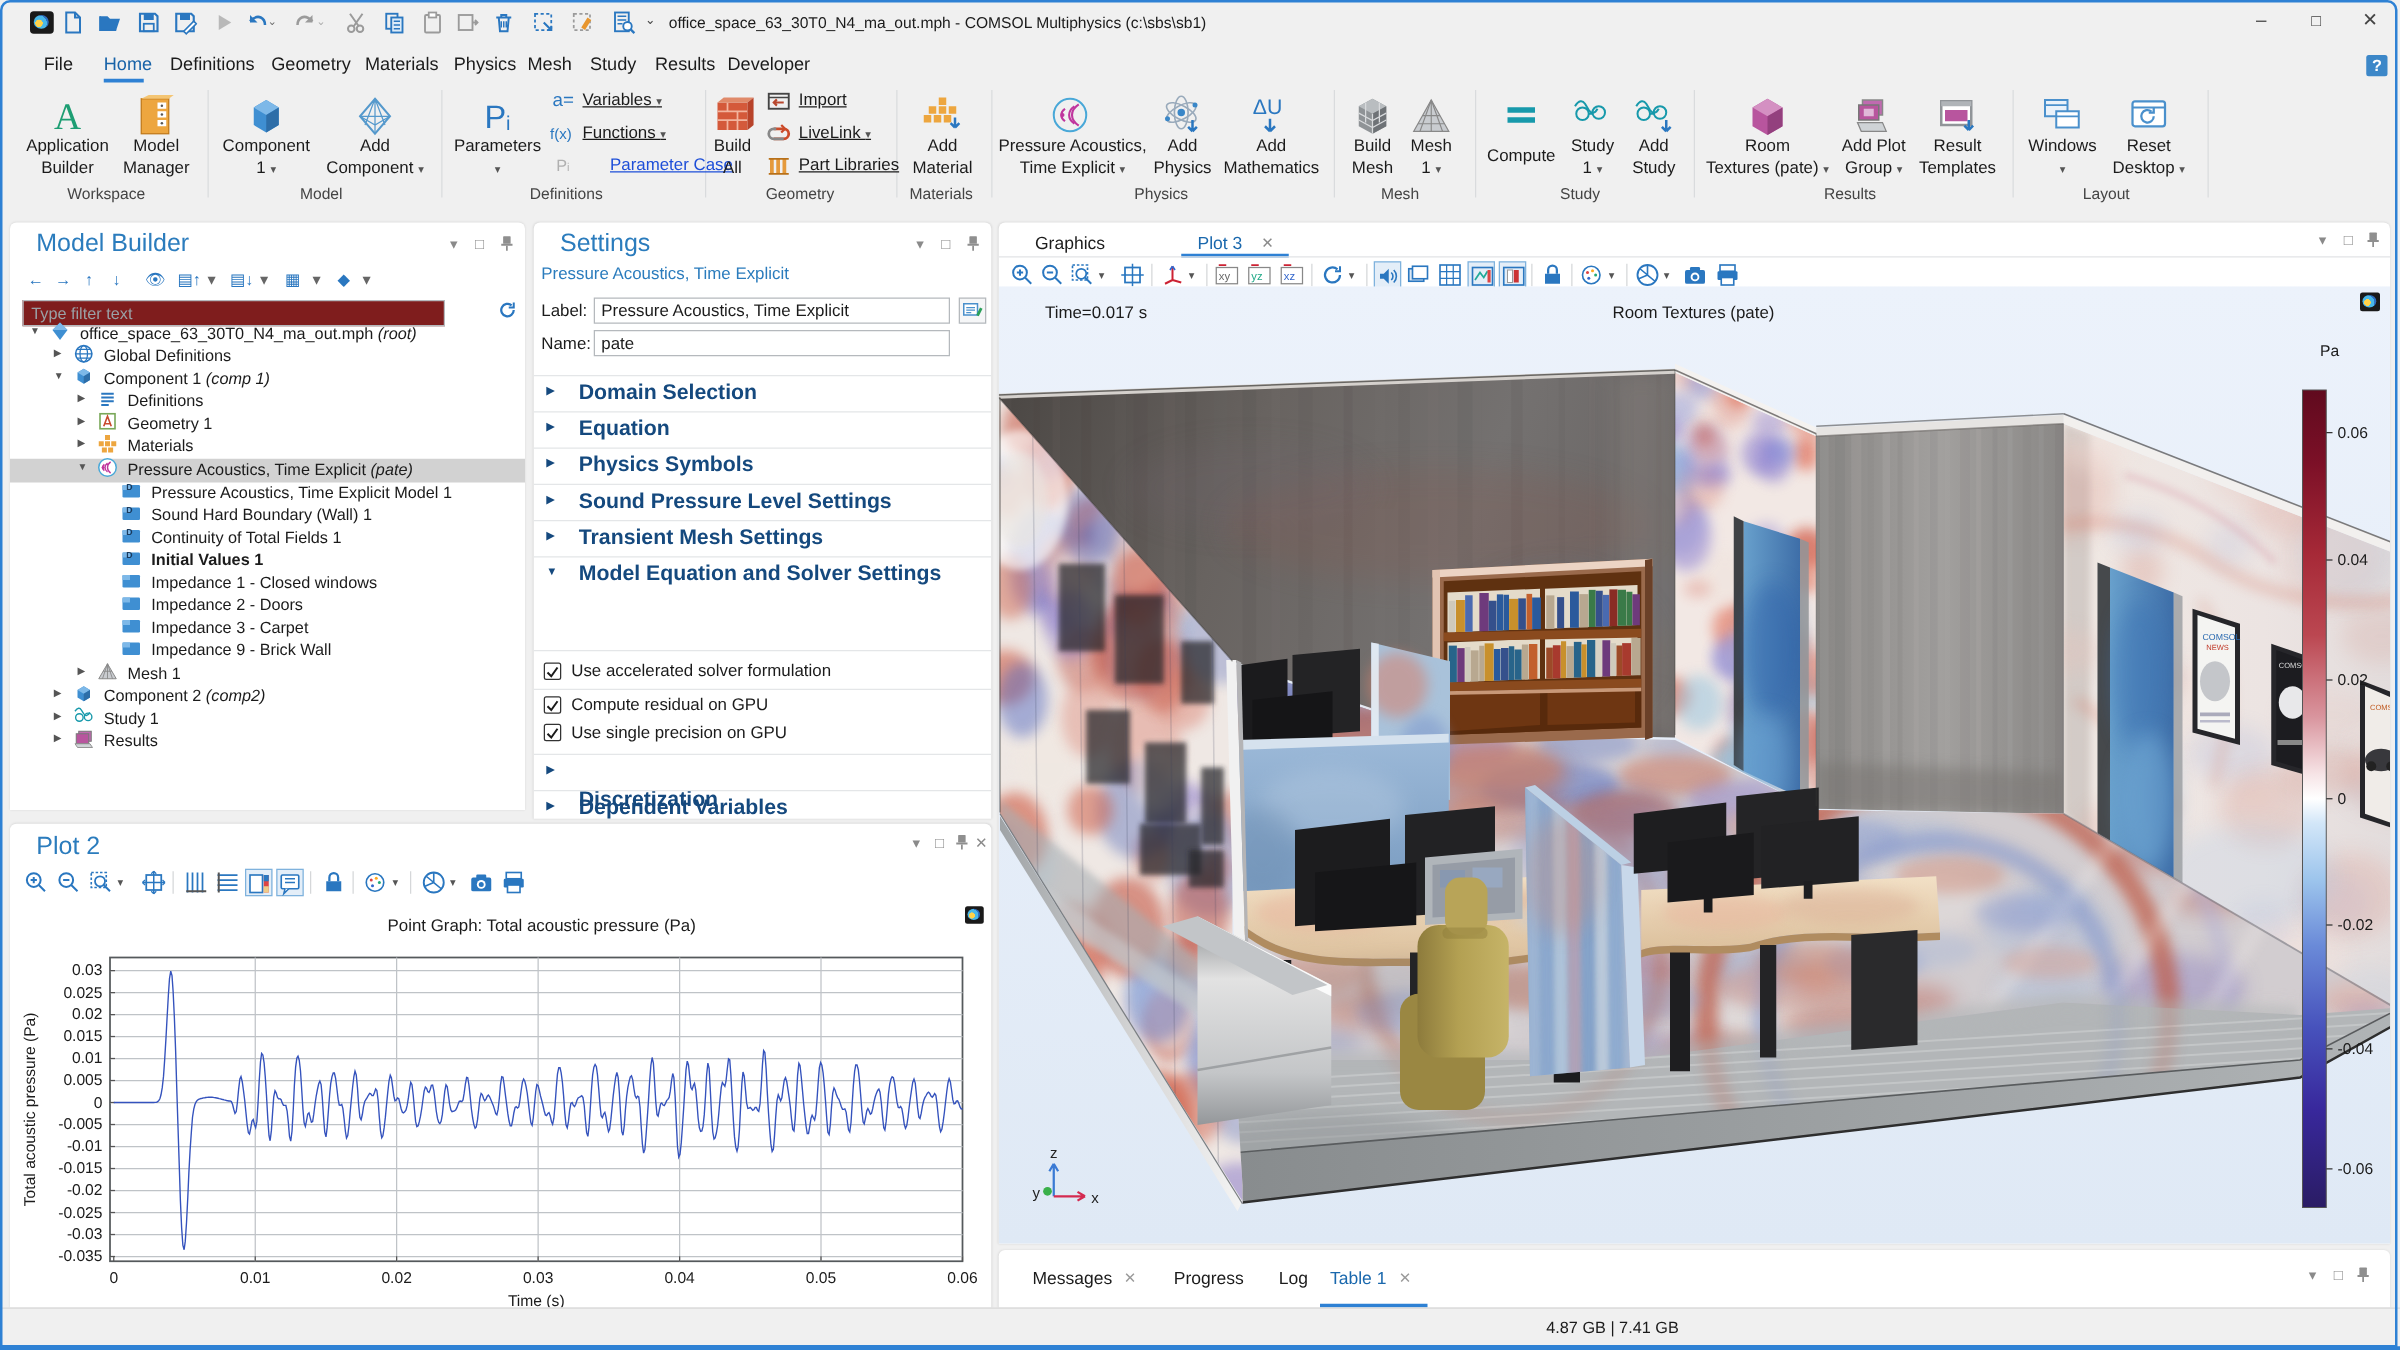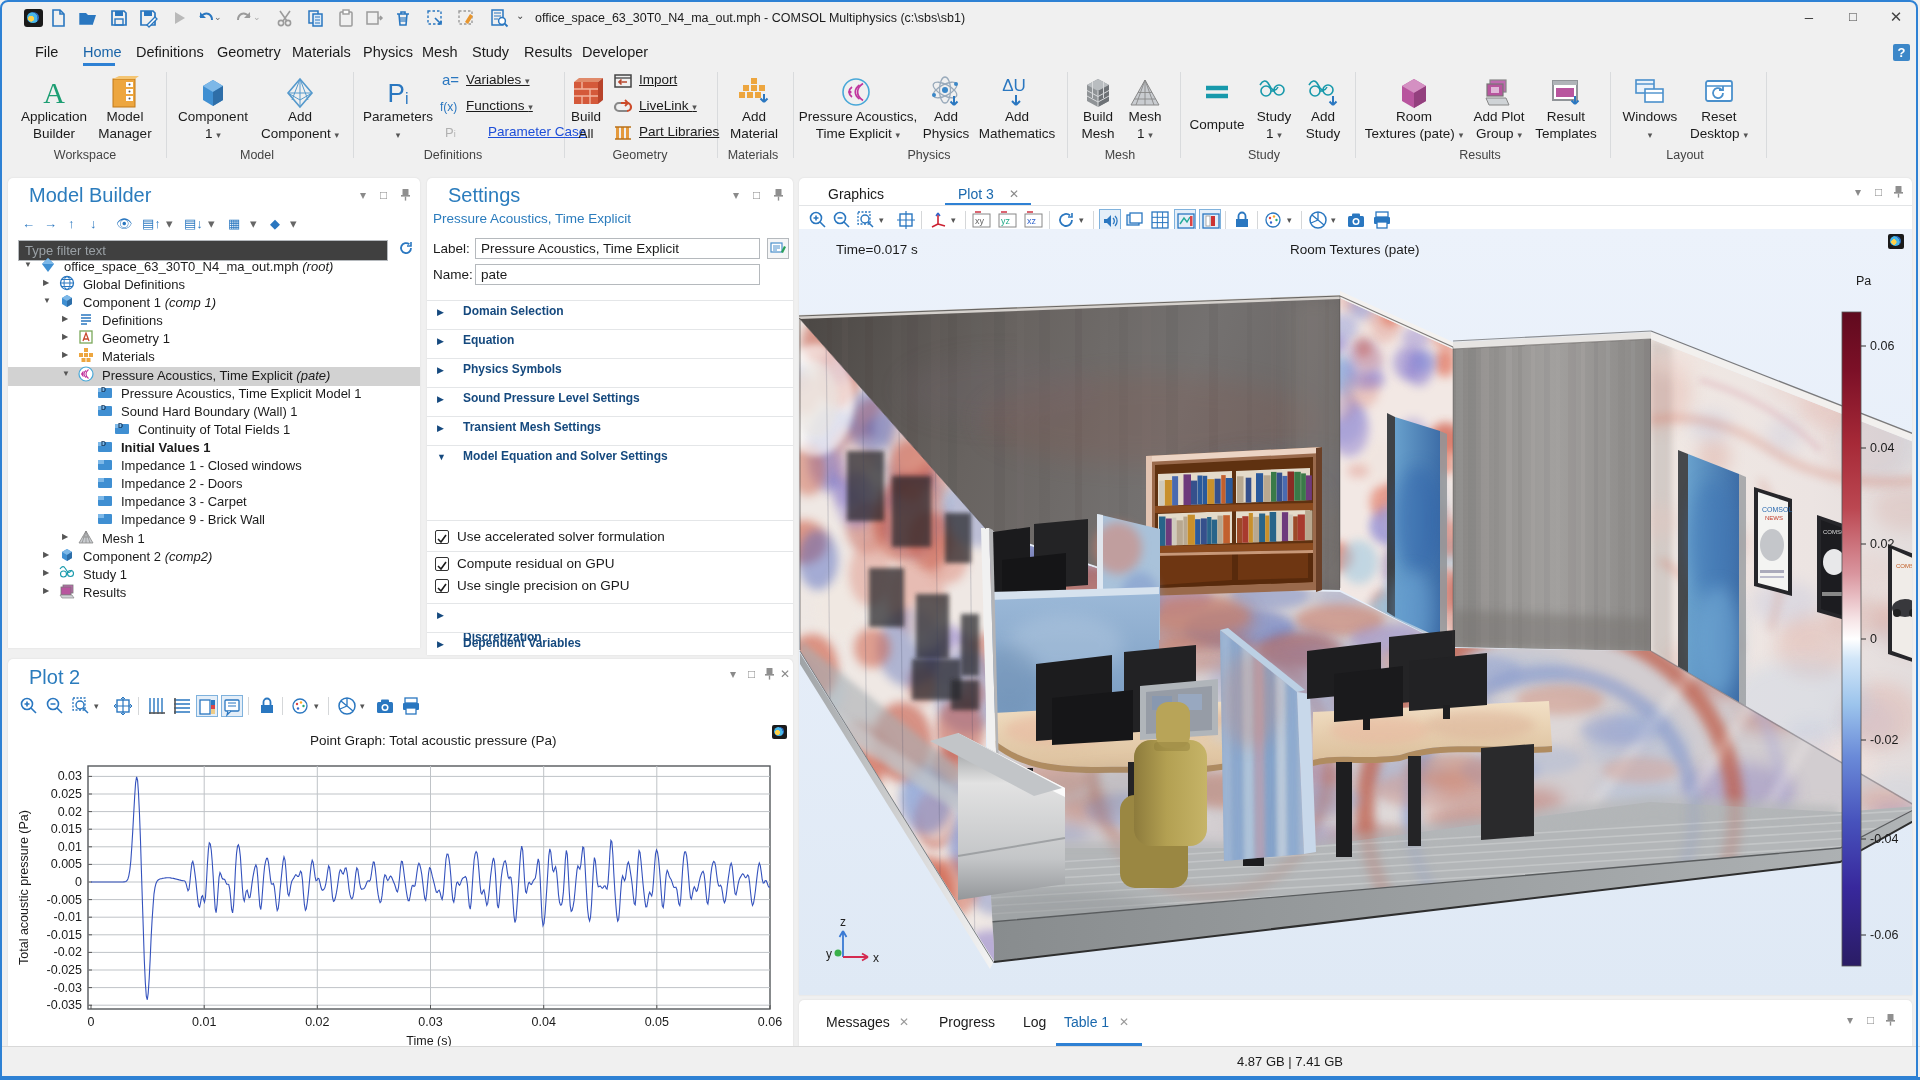--- a/index.html
+++ b/index.html
@@ -15,21 +15,21 @@
 .helpbtn{position:absolute;left:1893px;top:44px;width:17px;height:17px;background:#3c87c8;color:#fff;border-radius:2px;font-size:13px;font-weight:bold;text-align:center;line-height:17px;}
 .rgroup-label{position:absolute;top:82px;width:200px;text-align:center;font-size:12.5px;color:#444;}
 .rsep{position:absolute;height:86px;width:1px;background:#d9dbdd;}
 .rbig{position:absolute;text-align:center;font-size:13.5px;color:#1b1b1b;line-height:17px;}
 .rsmall{position:absolute;font-size:13.5px;color:#1b1b1b;height:22px;line-height:22px;text-decoration:underline;}
 .chev{font-size:9px;color:#555;}
 .panel{position:absolute;background:#fff;border-radius:5px 5px 0 0;box-shadow:0 0 2px rgba(0,0,0,0.10);}
 .ptitle{position:absolute;left:21px;top:6px;font-size:20px;color:#2b7cbd;}
 .pctrl{position:absolute;top:10px;color:#8a8a8a;font-size:12px;}
 .treerow{position:absolute;left:0;width:100%;height:19px;font-size:13px;color:#1b1b1b;}
-.sechead{position:absolute;font-size:12px;font-weight:bold;color:#15497e;}
+.sechead{position:absolute;font-size:17px;font-weight:bold;color:#15497e;}
 .seprow{position:absolute;left:0;width:100%;height:1px;background:#e4e6e8;}
 .cb{position:absolute;width:14px;height:14px;border:1.4px solid #333;border-radius:2px;background:#fff;}
 .cbt{position:absolute;font-size:13.5px;color:#1b1b1b;}
 .tick{font-size:12.5px;fill:#1b1b1b;font-family:"Liberation Sans",sans-serif;}
 </style></head>
 <body>
 <div id="win">
 <div class="abs" style="left:24px;top:9px;width:19px;height:18px;background:#1a1a1a;border-radius:3px;">
       <div class="abs" style="left:3px;top:3px;width:12px;height:11px;border-radius:50%;background:radial-gradient(circle at 35% 60%,#ffd24a 0 28%,#49b8e8 30% 60%,#2e6fc2 62% 100%);"></div>
     </div>
@@ -321,21 +321,21 @@
       <div class="abs" style="left:82px;top:38px;font-size:13px;color:#2a77c0;">↓</div>
       <div class="abs" style="left:108px;top:38px;font-size:13px;color:#2a77c0;">👁</div>
       <div class="abs" style="left:134px;top:38px;font-size:13px;color:#2a77c0;">▤↑</div>
       <div class="abs" style="left:158px;top:38px;font-size:13px;color:#666;">▾</div>
       <div class="abs" style="left:176px;top:38px;font-size:13px;color:#2a77c0;">▤↓</div>
       <div class="abs" style="left:200px;top:38px;font-size:13px;color:#666;">▾</div>
       <div class="abs" style="left:220px;top:38px;font-size:13px;color:#2a77c0;">▦</div>
       <div class="abs" style="left:242px;top:38px;font-size:13px;color:#666;">▾</div>
       <div class="abs" style="left:262px;top:38px;font-size:13px;color:#2a77c0;">◆</div>
       <div class="abs" style="left:282px;top:38px;font-size:13px;color:#666;">▾</div>
-      <div class="abs" style="left:10px;top:62px;width:370px;height:21px;border:1px solid #b5b9bd;background:#404040;font-size:13px;color:#9aa0a5;line-height:19px;padding-left:6px;">Type filter text</div>
+      <div class="abs" style="left:10px;top:62px;width:338px;height:21px;border:1px solid #b5b9bd;background:#7f1d1d;font-size:13px;color:#9aa0a5;line-height:19px;padding-left:6px;">Type filter text</div>
       <div class="abs" style="left:390px;top:62px;width:16px;height:16px;"><svg width="16" height="16" viewBox="0 0 16 16">
           <path d="M13 8a5 5 0 11-1.7-3.7" fill="none" stroke="#2a77c0" stroke-width="1.8"></path>
           <path d="M13 2v4h-4" fill="none" stroke="#2a77c0" stroke-width="1.6"></path>
         </svg></div>
       <div class="treerow" style="top:80px;">
         <span style="position:absolute;left:16px;top:2px;color:#555;font-size:8px;">▼</span>
         <span style="position:absolute;left:32px;top:-1px;"><svg width="16" height="16" viewBox="0 0 16 16" style="vertical-align:-3px">
             <path d="M8 1l6 6-6 8-6-8z" fill="#3f8fd2"></path>
             <path d="M8 1l6 6H2z" fill="#7db8e8"></path>
           </svg></span>
@@ -406,21 +406,21 @@
         <span style="position:absolute;left:113px;top:1px;white-space:nowrap;">Pressure Acoustics, Time Explicit Model 1</span>
       </div>
       <div class="treerow" style="top:225px;">
         <span style="position:absolute;left:89px;top:-1px;"><svg width="16" height="16" viewBox="0 0 16 16" style="vertical-align:-3px">
             <rect x="1" y="4" width="14" height="10" rx="1" fill="#3f8fd2"></rect>
             <rect x="1" y="4" width="6" height="4" fill="#7db8e8"></rect>
             <text x="4" y="8" font-size="7" fill="#1a3a5c" font-weight="bold" font-family="Liberation Sans">D</text>
           </svg></span>
         <span style="position:absolute;left:113px;top:1px;white-space:nowrap;">Sound Hard Boundary (Wall) 1</span>
       </div>
-      <div class="treerow" style="top:243px;margin-left:17px;">
+      <div class="treerow" style="top:243px;">
         <span style="position:absolute;left:89px;top:-1px;"><svg width="16" height="16" viewBox="0 0 16 16" style="vertical-align:-3px">
             <rect x="1" y="4" width="14" height="10" rx="1" fill="#3f8fd2"></rect>
             <rect x="1" y="4" width="6" height="4" fill="#7db8e8"></rect>
             <text x="4" y="8" font-size="7" fill="#1a3a5c" font-weight="bold" font-family="Liberation Sans">D</text>
           </svg></span>
         <span style="position:absolute;left:113px;top:1px;white-space:nowrap;">Continuity of Total Fields 1</span>
       </div>
       <div class="treerow" style="top:261px;">
         <span style="position:absolute;left:89px;top:-1px;"><svg width="16" height="16" viewBox="0 0 16 16" style="vertical-align:-3px">
             <rect x="1" y="4" width="14" height="10" rx="1" fill="#3f8fd2"></rect>

